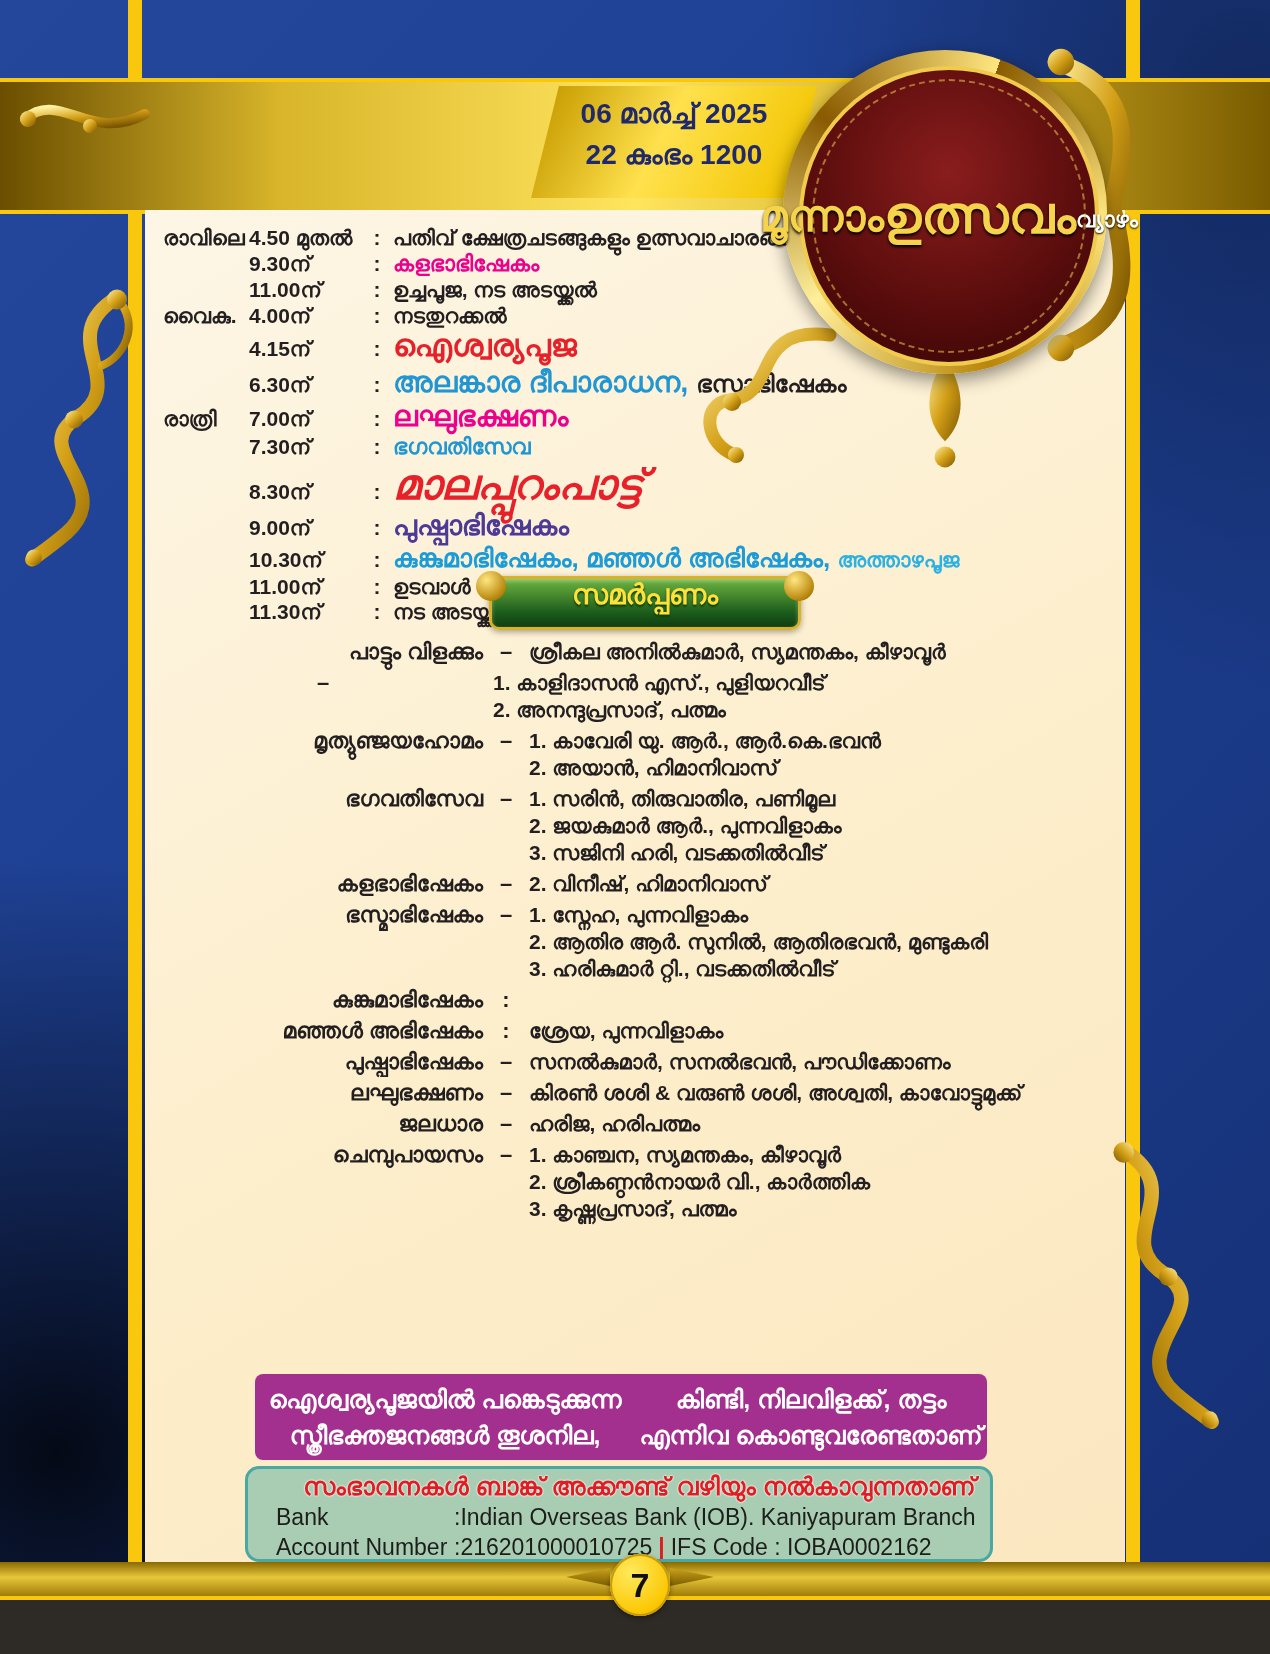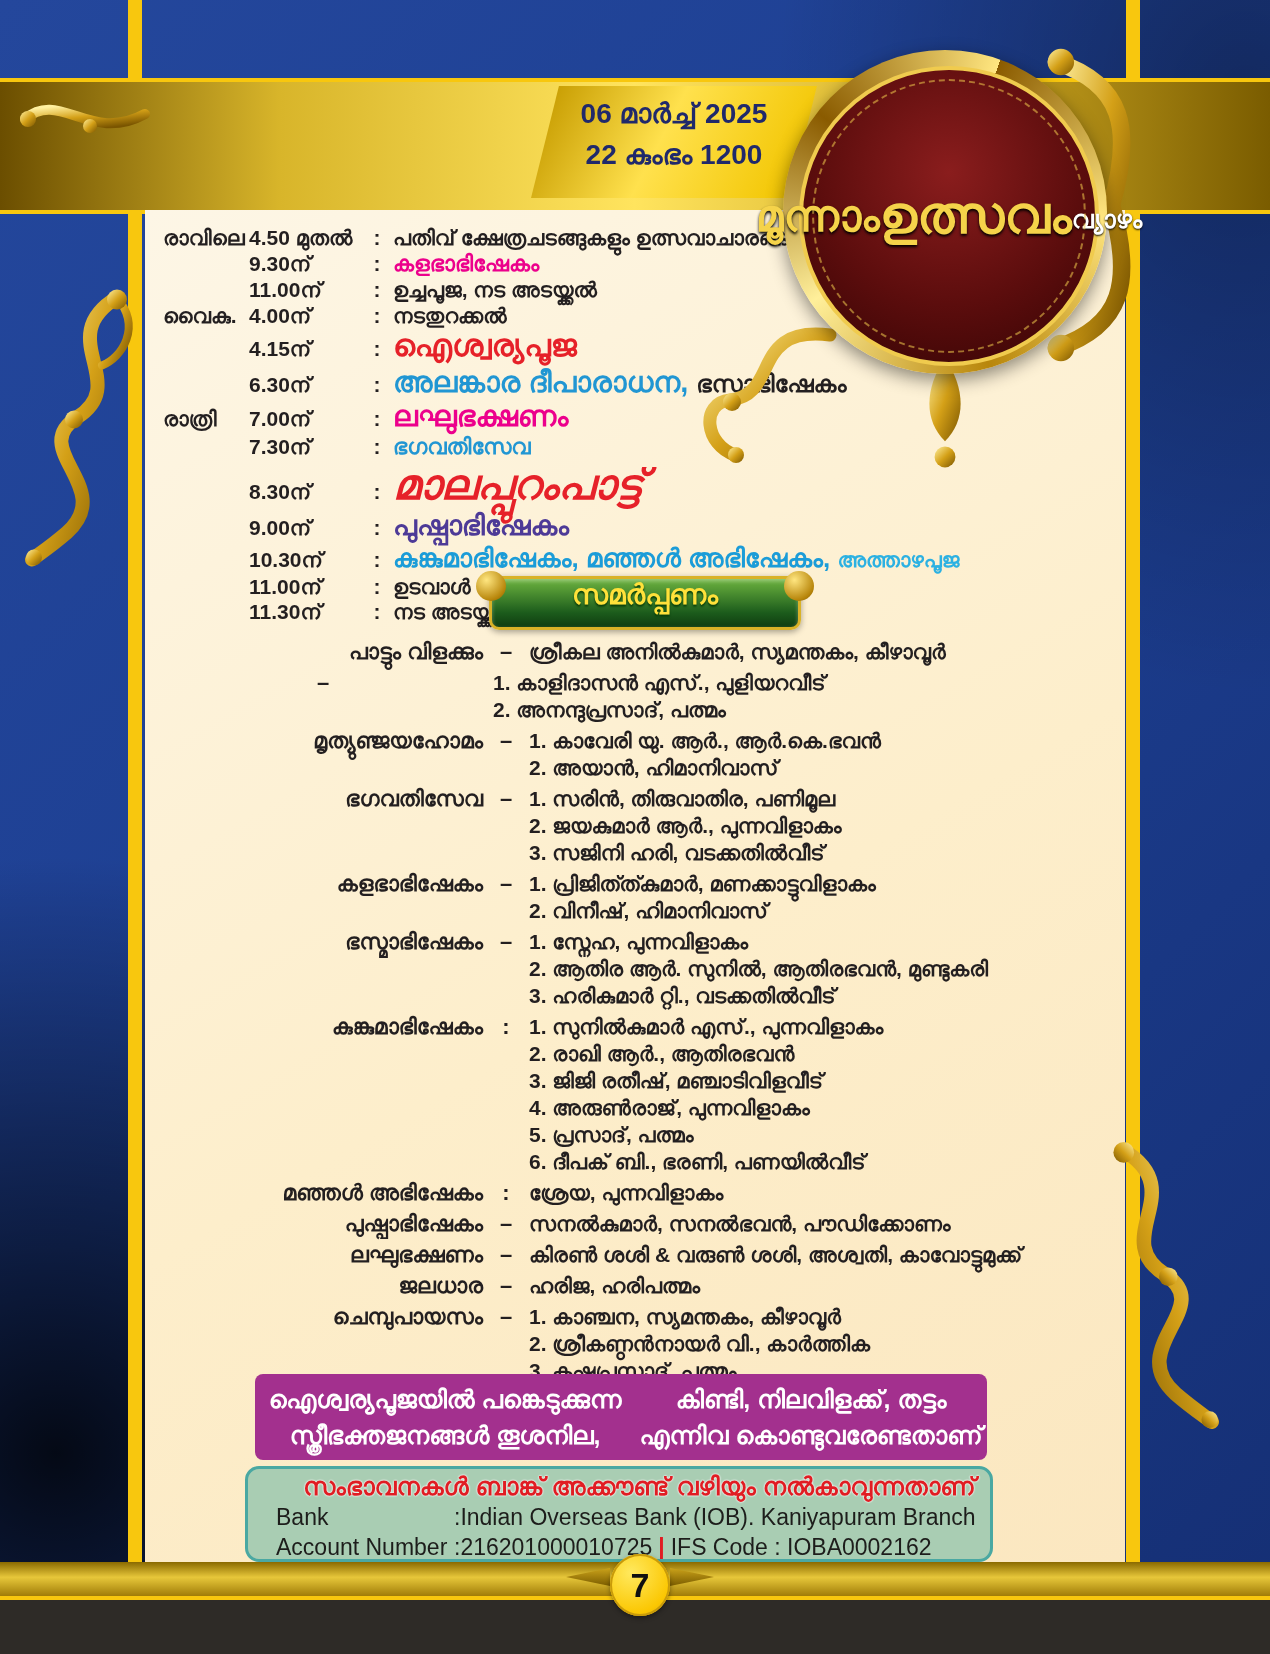--- a/index.html
+++ b/index.html
@@ -27,21 +27,21 @@
   
   .badge-outer{position:absolute;left:783px;top:50px;width:324px;height:324px;border-radius:50%;z-index:5;
         background:conic-gradient(from 20deg,#8a5b00,#ffe680 20%,#b8860b 40%,#ffef9a 60%,#8a5b00 80%,#ffe680 100%);
         box-shadow:0 6px 18px rgba(0,0,0,.45);}
   .badge{position:absolute;left:799px;top:66px;width:292px;height:292px;border-radius:50%;z-index:6;
         background:radial-gradient(circle at 50% 35%,#8a1d1d,#5c0d0d 55%,#3a0505 92%);
         border:4px solid #f0cb4e;display:flex;flex-direction:row;align-items:center;justify-content:center;}
   .badge::before{content:"";position:absolute;inset:9px;border-radius:50%;border:2px dashed rgba(240,203,78,.55);}
   .badge .b1{font-size:44px;font-weight:800;color:#f5d34a;text-shadow:0 2px 3px #000;line-height:1.05;}
   .badge .b2{font-size:52px;font-weight:800;color:#f5d34a;text-shadow:0 2px 3px #000;line-height:1.1;}
-  .badge .b3{font-size:25px;font-weight:700;color:#ffffff;margin-top:8px;text-shadow:0 1px 2px #000;}
+  .badge .b3{font-size:22px;font-weight:700;color:#ffffff;margin-top:8px;text-shadow:0 1px 2px #000;}
   .orn{position:absolute;z-index:4;}
   
   .schedule{position:absolute;left:18px;top:16px;width:946px;display:flex;flex-direction:column;gap:2px;}
   .s-row{display:grid;grid-template-columns:80px 112px 20px 1fr;column-gap:6px;align-items:baseline;line-height:1.12;}
   .s-period,.s-time,.s-colon{font-size:21px;font-weight:700;color:#231f20;white-space:nowrap;}
   .s-colon{text-align:center;}
   .s-event{white-space:nowrap;}
   .seg-plain{font-size:21px;color:#231f20;font-weight:600;}
   .seg-plain-md{font-size:24px;color:#231f20;font-weight:700;}
   .seg-pink{font-size:22px;color:#ec008c;font-weight:700;}
@@ -324,44 +324,35 @@
           <div class="d-lines">
             <div class="d-line">1. സരിൻ, തിരുവാതിര, പണിമൂല</div>
             <div class="d-line">2. ജയകുമാർ ആർ., പുന്നവിളാകം</div>
             <div class="d-line">3. സജിനി ഹരി, വടക്കതിൽവീട്</div>
           </div>
         </div>
         <div class="d-row">
           <span class="d-label">കളഭാഭിഷേകം</span>
           <span class="d-sep">–</span>
           <div class="d-lines">
-            <div class="d-line">1. പ്രിജിത്ത്കുമാർ, മണക്കാട്ടുവിളാകം</div>
             <div class="d-line">2. വിനീഷ്, ഹിമാനിവാസ്</div>
           </div>
         </div>
         <div class="d-row">
           <span class="d-label">ഭസ്മാഭിഷേകം</span>
           <span class="d-sep">–</span>
           <div class="d-lines">
             <div class="d-line">1. സ്നേഹ, പുന്നവിളാകം</div>
             <div class="d-line">2. ആതിര ആർ. സുനിൽ, ആതിരഭവൻ, മുണ്ടുകരി</div>
             <div class="d-line">3. ഹരികുമാർ റ്റി., വടക്കതിൽവീട്</div>
           </div>
         </div>
         <div class="d-row">
           <span class="d-label">കുങ്കുമാഭിഷേകം</span>
           <span class="d-sep">:</span>
-          <div class="d-lines">
-            <div class="d-line">1. സുനിൽകുമാർ എസ്., പുന്നവിളാകം</div>
-            <div class="d-line">2. രാഖി ആർ., ആതിരഭവൻ</div>
-            <div class="d-line">3. ജിജി രതീഷ്, മഞ്ചാടിവിളവീട്</div>
-            <div class="d-line">4. അരുൺരാജ്, പുന്നവിളാകം</div>
-            <div class="d-line">5. പ്രസാദ്, പത്മം</div>
-            <div class="d-line">6. ദീപക് ബി., ഭരണി, പണയിൽവീട്</div>
-          </div>
         </div>
         <div class="d-row">
           <span class="d-label">മഞ്ഞൾ അഭിഷേകം</span>
           <span class="d-sep">:</span>
           <div class="d-lines">
             <div class="d-line">ശ്രേയ, പുന്നവിളാകം</div>
           </div>
         </div>
         <div class="d-row">
           <span class="d-label">പുഷ്പാഭിഷേകം</span>

